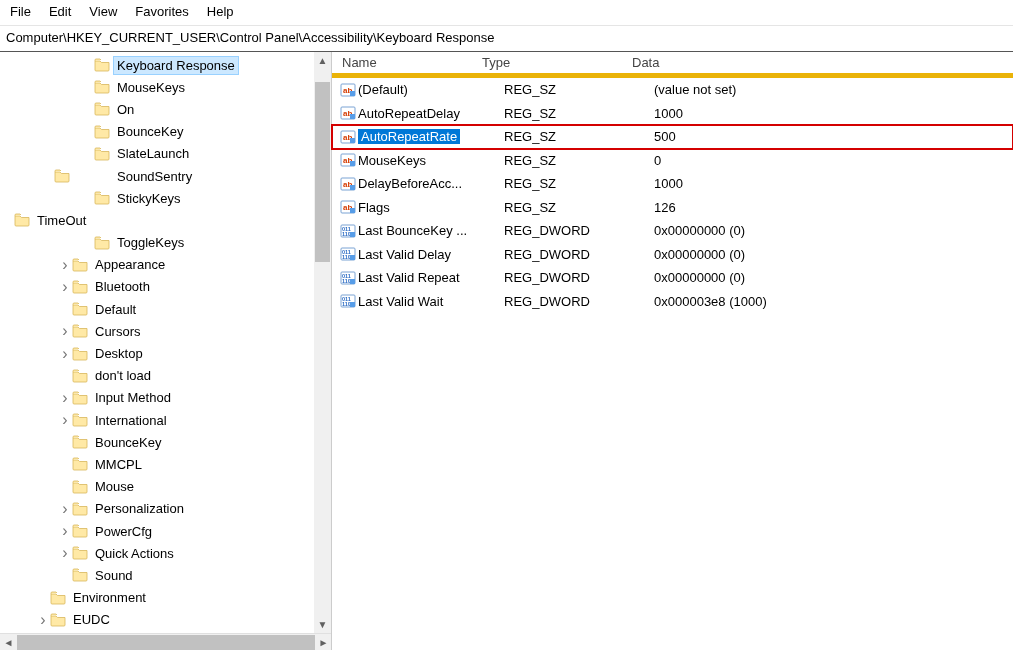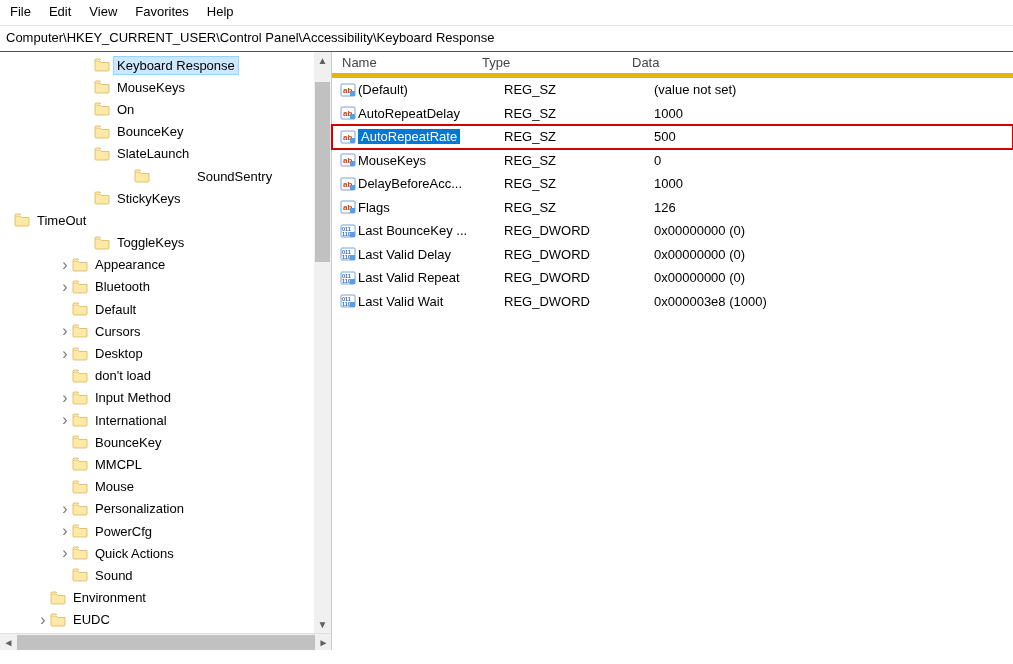--- a/index.html
+++ b/index.html
@@ -181,21 +181,21 @@
         <div class="tree-row" style="padding-left: 80px;">
           <span class="chev" style="font-size: 16px; color: rgb(119, 119, 119);"></span>
           <span class="folder">
             <svg width="16" height="14" viewBox="0 0 16 14">
     <path d="M1 3 h5 l1.5 1.5 H15 V12 a1 1 0 0 1 -1 1 H2 a1 1 0 0 1 -1 -1 Z" fill="#ffe9a6" stroke="#d8b65a" stroke-width="0.8"></path>
     <path d="M1 3 V2 a1 1 0 0 1 1 -1 h4 l1 1" fill="#ffe9a6" stroke="#d8b65a" stroke-width="0.8"></path>
   </svg>
           </span>
           <span class="label">SlateLaunch</span>
         </div>
-        <div class="tree-row" style="padding-left: 80px; gap: 40px;">
+        <div class="tree-row" style=" gap: 40px;">
           <span class="chev" style="font-size: 16px; color: rgb(119, 119, 119);"></span>
           <span class="folder">
             <svg width="16" height="14" viewBox="0 0 16 14">
     <path d="M1 3 h5 l1.5 1.5 H15 V12 a1 1 0 0 1 -1 1 H2 a1 1 0 0 1 -1 -1 Z" fill="#ffe9a6" stroke="#d8b65a" stroke-width="0.8"></path>
     <path d="M1 3 V2 a1 1 0 0 1 1 -1 h4 l1 1" fill="#ffe9a6" stroke="#d8b65a" stroke-width="0.8"></path>
   </svg>
           </span>
           <span class="label">SoundSentry</span>
         </div>
         <div class="tree-row" style="padding-left: 80px;">

